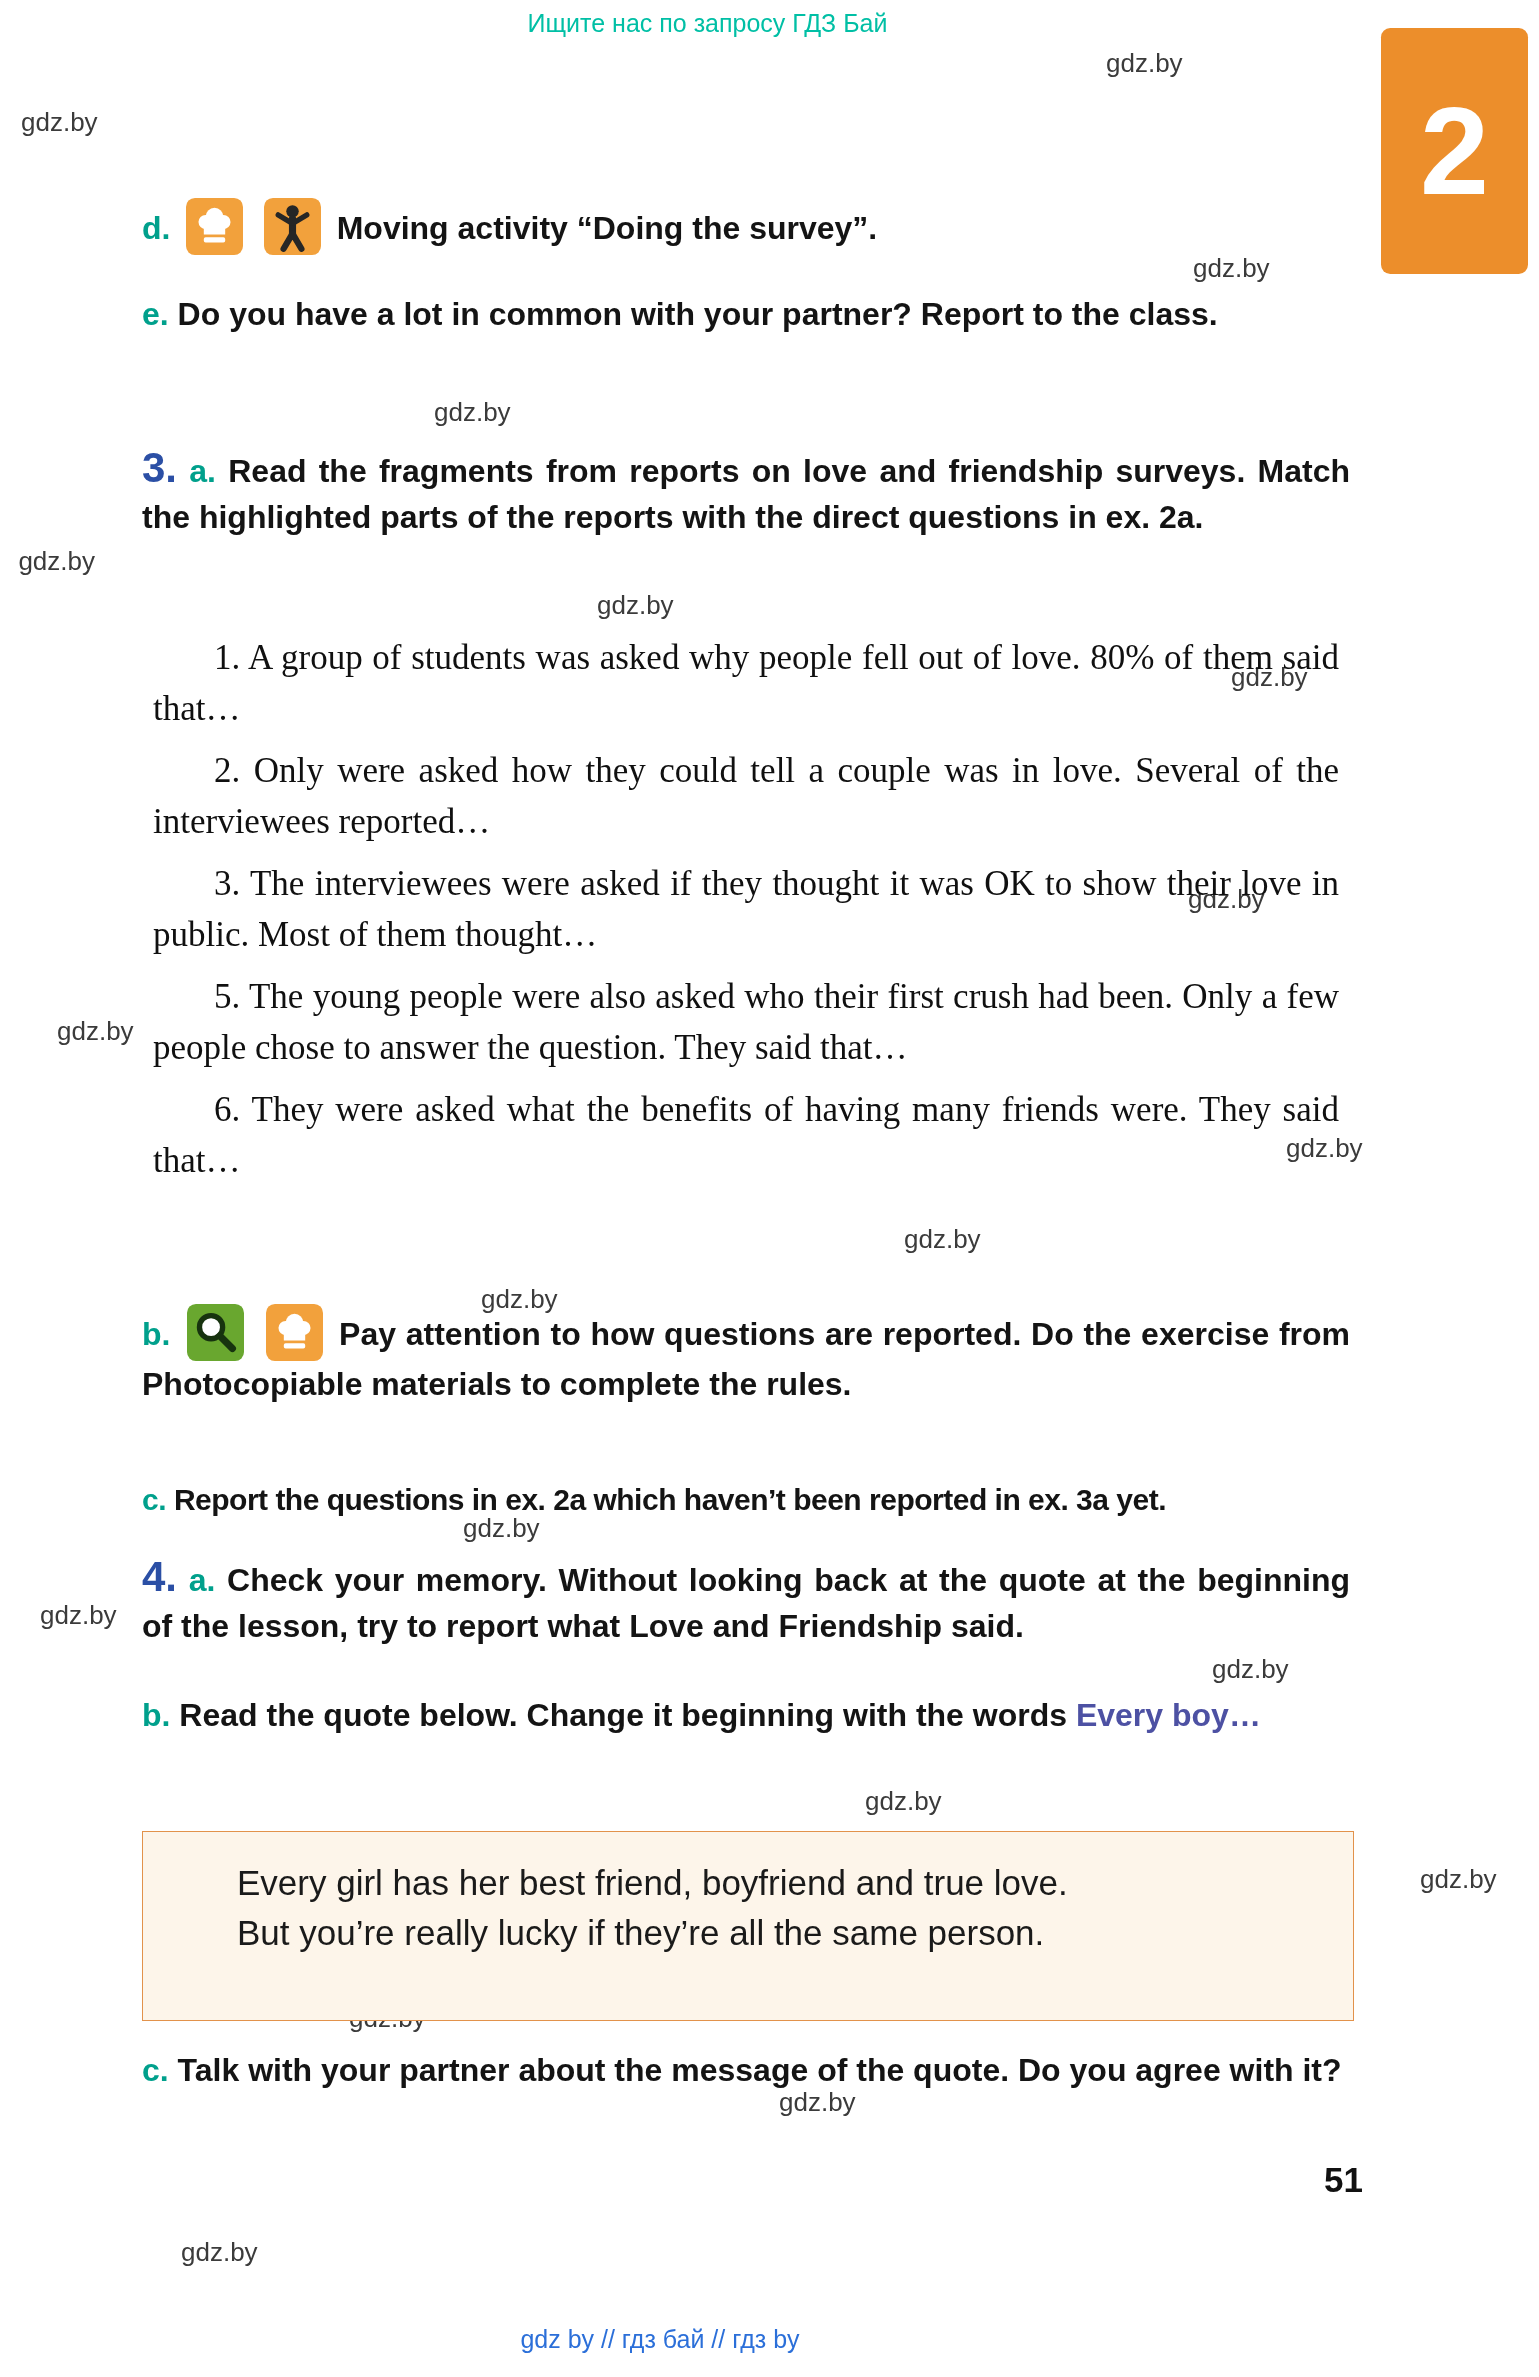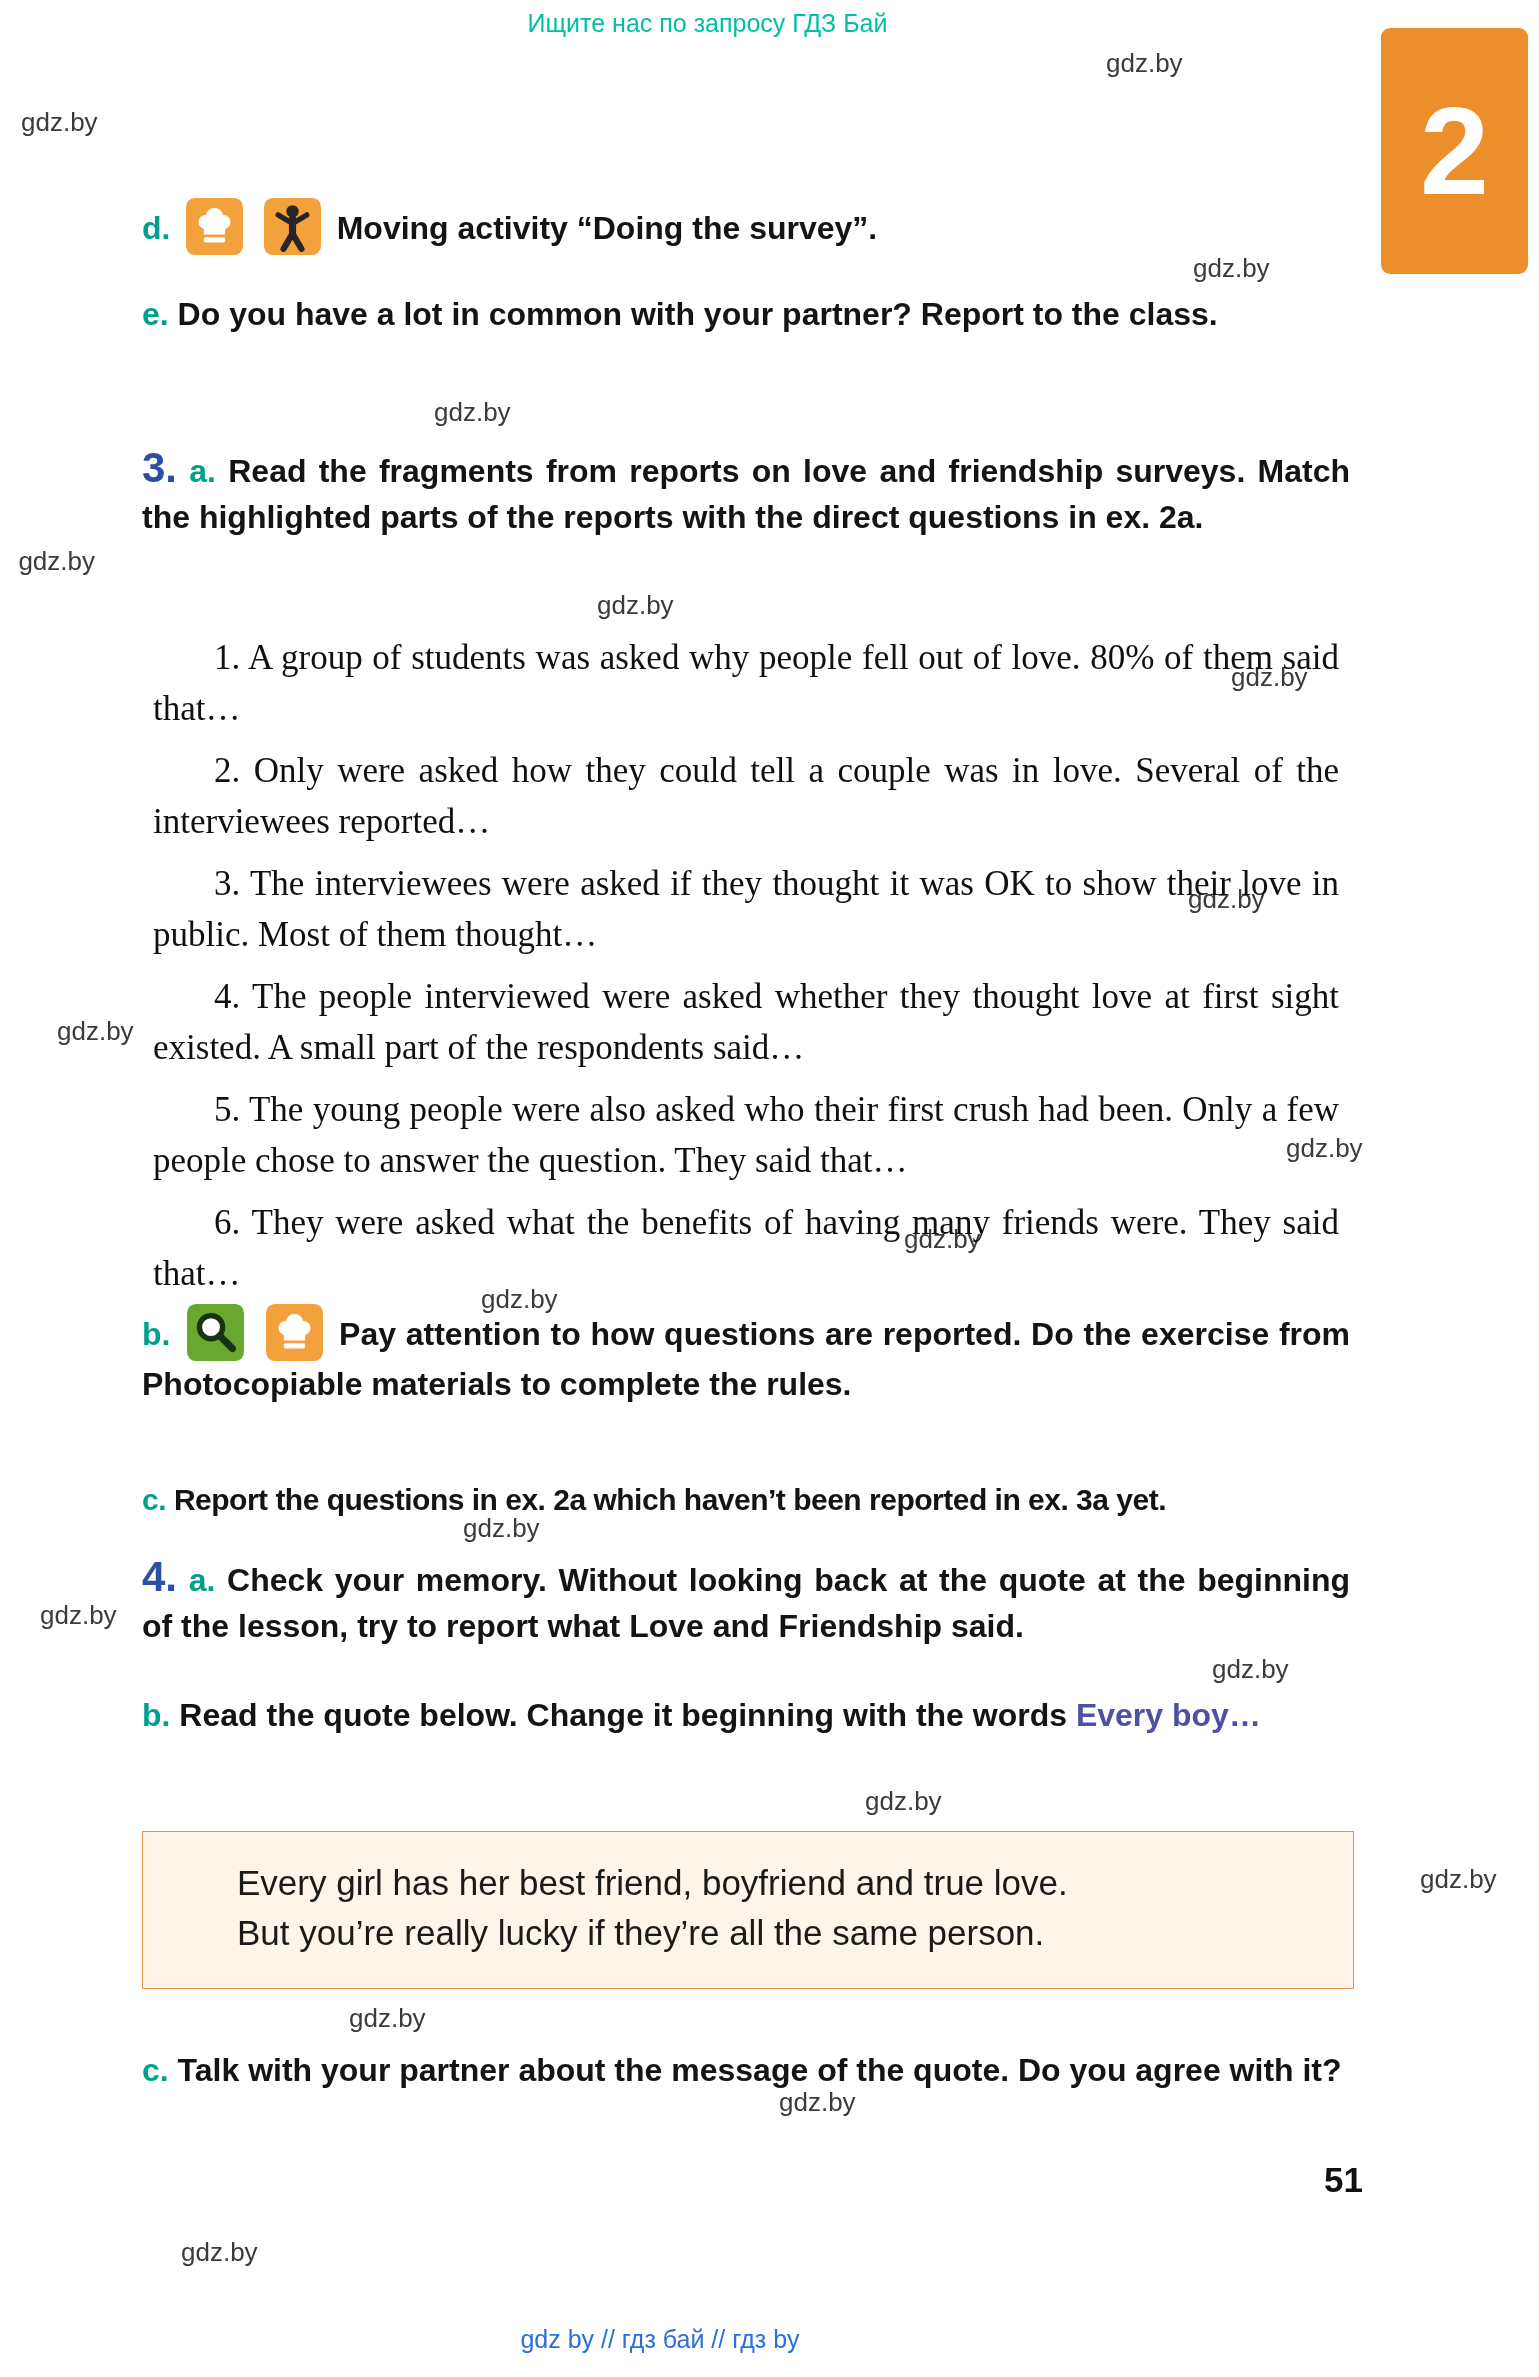--- a/index.html
+++ b/index.html
@@ -34,21 +34,21 @@
   .hl  { color:#4D51A3; }
   .icon { display:inline-block; width:57px; height:57px; vertical-align:-16.5px; margin:0 6.4px; }
   .icon svg { display:block; }
   .frags {
     position:absolute; left:142px; top:621px; width:1208px;
     font-family:"Liberation Serif", serif; font-size:35px; line-height:51px;
     text-align:justify; color:#101010;
   }
   .frags p { margin:11px; text-indent:61px; }
   .quote {
-    position:absolute; left:142px; top:1831px; width:1212px; height:158px;
+    position:absolute; left:142px; top:1831px; width:1212px; height:190px;
     box-sizing:border-box; border:1.8px solid #E2924B; background:#FDF5EA;
     padding:26px 37px 0 94px; font-size:35px; line-height:50px; color:#1a1a1a;
   }
   .pagenum {
     position:absolute; left:142px; top:2160px; width:1221px;
     text-align:right; font-weight:bold; font-size:35px; color:#111;
   }
   .copyright {
     position:absolute; left:0; top:2186px; width:1540px; text-align:center;
     font-size:42px; color:#F2A0B6;
@@ -116,21 +116,20 @@
   <p class="para" style="top:445px">
     <span class="num">3.</span>
     <span class="lbl">a.</span>
     <span>Read the fragments from reports on love and friendship surveys. Match the highlighted parts of the reports with the direct questions in ex. 2a.</span>
   </p>
 
   <div class="frags">
     <p><span>1.</span> <span>A group of students was asked why people fell out of love. 80% of them said that…</span></p>
     <p><span>2.</span> <span>Only were asked how they could tell a couple was in love. Several of the interviewees reported…</span></p>
     <p><span>3.</span> <span>The interviewees were asked if they thought it was OK to show their love in public. Most of them thought…</span></p>
-    <p><span>4.</span> <span>The people interviewed were asked whether they thought love at first sight existed. A small part of the respondents said…</span></p>
     <p><span>5.</span> <span>The young people were also asked who their first crush had been. Only a few people chose to answer the question. They said that…</span></p>
     <p><span>6.</span> <span>They were asked what the benefits of having many friends were. They said that…</span></p>
   </div>
 
   <p class="para" style="top:1304px">
     <span class="lbl">b.</span>
     <span class="icon"><svg width="57" height="57" viewBox="0 0 64 64">
           <rect width="64" height="64" rx="10" fill="#69A72F"></rect>
           <circle cx="27" cy="26" r="13" fill="#fff" stroke="#17330f" stroke-width="6"></circle>
           <line x1="37" y1="36" x2="51" y2="50" stroke="#17330f" stroke-width="8" stroke-linecap="round"></line>

